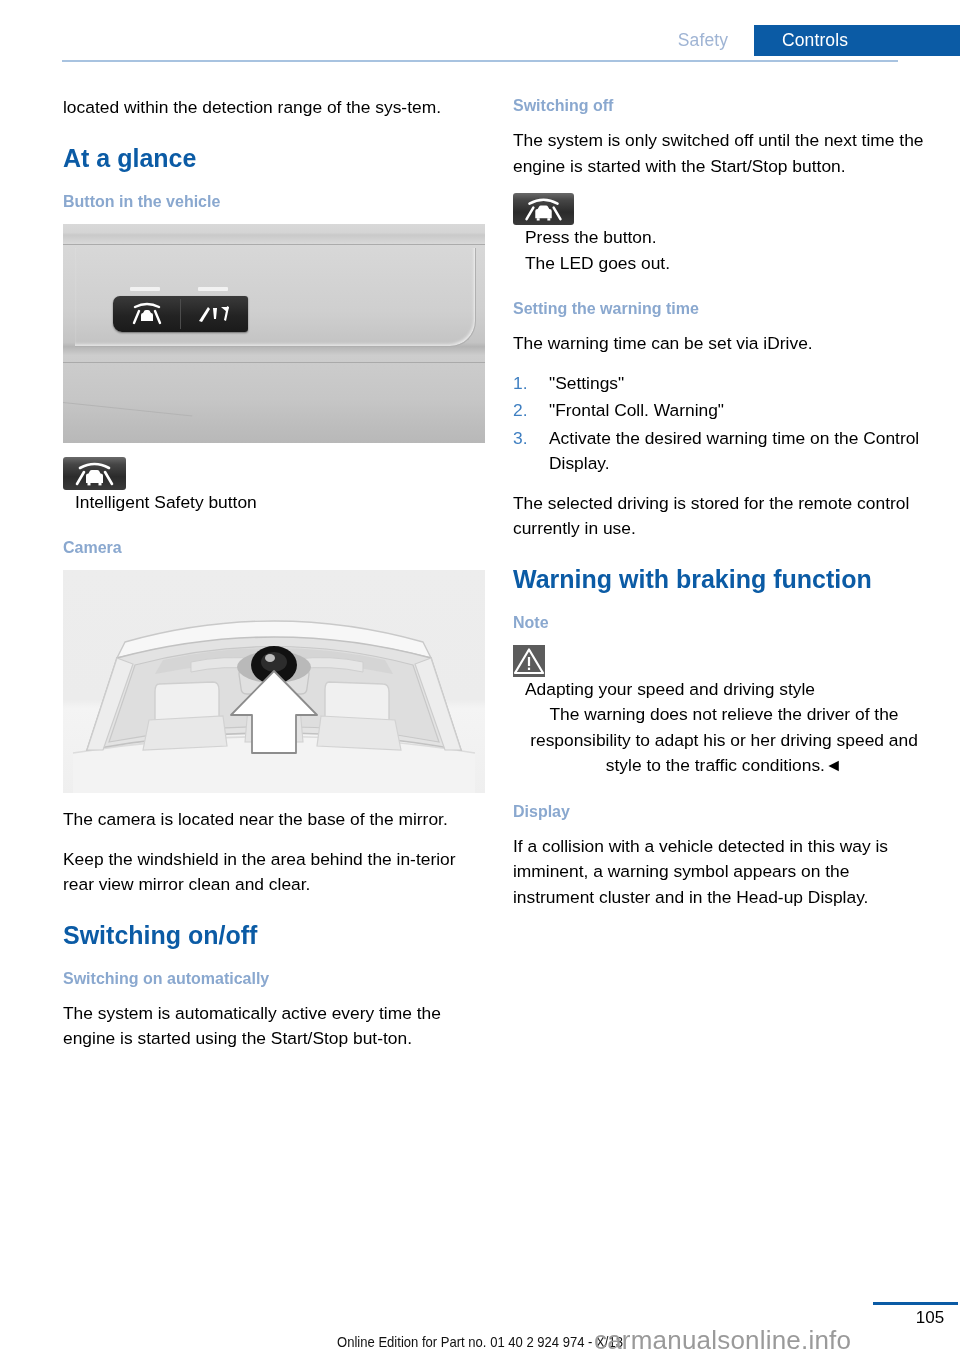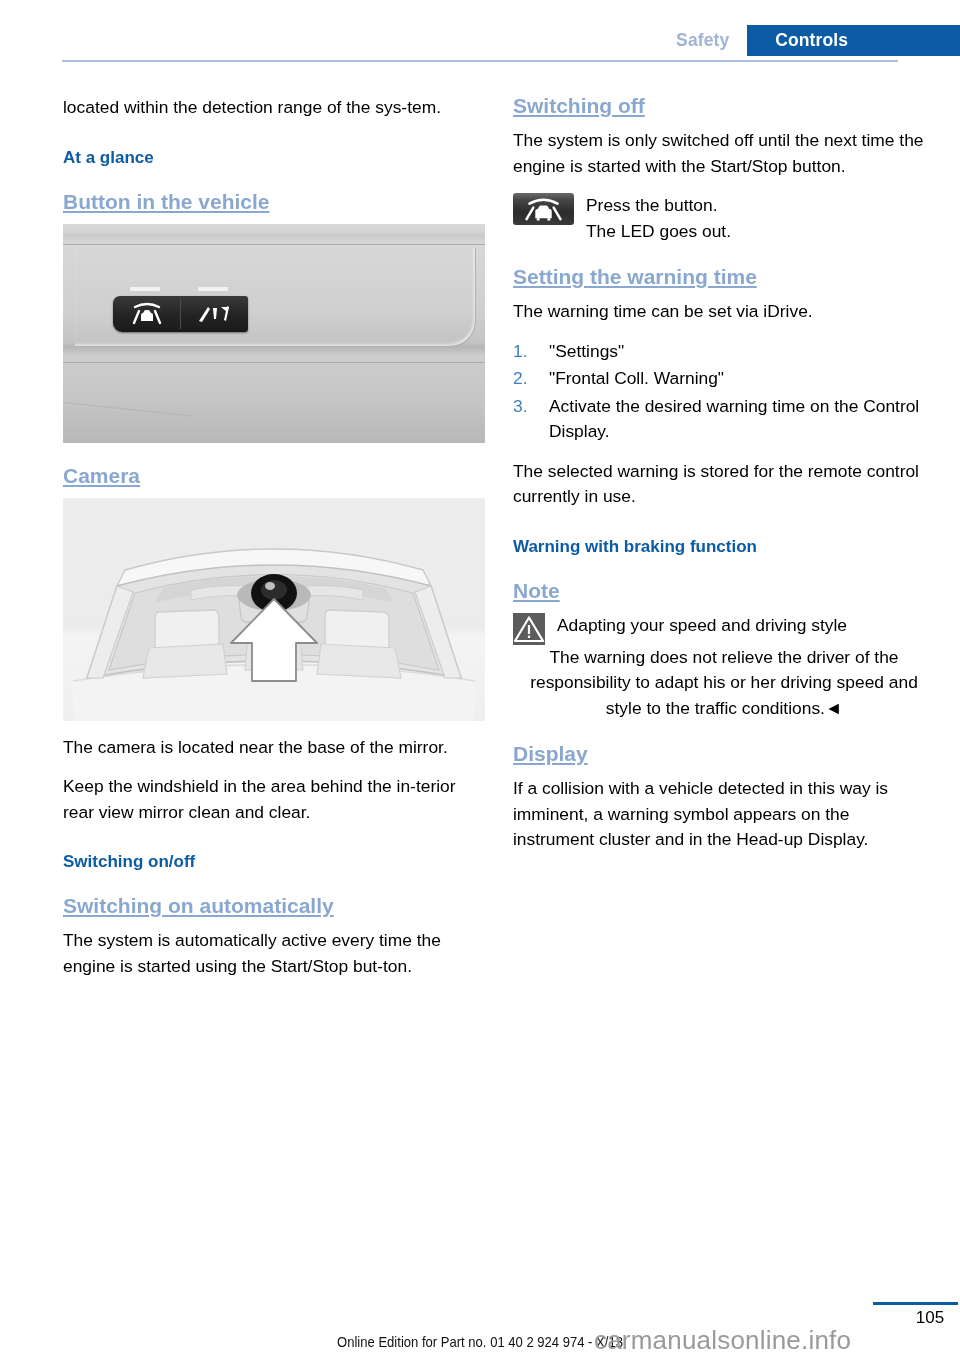--- a/index.html
+++ b/index.html
@@ -26,23 +26,24 @@
     position: absolute;
     right: 0; top: 25px;
     height: 31px;
     display: flex;
     align-items: stretch;
   }
   .tab {
     display: flex;
     align-items: center;
     font-size: 17.5px;
-    font-weight: bold;
+    font-weight: normal;
     letter-spacing: .1px;
     white-space: nowrap;
+    margin-left: 8px;
   }
   .tab-inactive {
     color: #9fb4d4;
     background: #ffffff;
     padding: 0 18px 0 0;
   }
   .tab-active {
     color: #ffffff;
     background: #0b5ba5;
     padding: 0 112px 0 28px;
@@ -69,32 +70,31 @@
   
   p.body {
     margin: 0 0 14px 0;
     font-size: 17.4px;
     line-height: 25.5px;
     color: #000;
   }
 
   h2.h-main {
     margin: 26px 0 20px 0;
-    font-size: 17px;
+    font-size: 25px;
     font-weight: bold;
     color: #0b5ba5;
     line-height: 22px;
   }
   h3.h-sub {
     margin: 22px 0 11px 0;
-    font-size: 21px;
+    font-size: 16px;
     font-weight: bold;
     color: #8aa8cf;
     line-height: 22px;
-    text-decoration: underline;
   }
   h2.h-main.first, h3.h-sub.first { margin-top: 0; }
 
   
   .figure {
     width: 422px;
     height: 219px;
     margin: 0 0 14px 0;
     position: relative;
     overflow: hidden;
@@ -166,20 +166,21 @@
   .cam {
     position: absolute; inset: 0;
     background: linear-gradient(to bottom, #ededed 0%, #ececec 58%, #f4f4f4 62%, #efefef 100%);
   }
 
   
   .icon-row {
     display: flex;
     align-items: flex-start;
     margin: 0 0 14px 0;
+    flex-direction: column;
   }
   .icon-row .ic-text {
     font-size: 17.4px;
     line-height: 25.5px;
     padding-left: 12px;
   }
   .icon-sq {
     flex: 0 0 auto;
     width: 63px; height: 33px;
     background: linear-gradient(to bottom, #6a6a6a 0%, #464646 22%, #2b2b2b 60%, #3a3a3a 100%);
@@ -298,20 +299,33 @@
             <path d="M4 18 L13 4 L15 6 L7 19 Z" fill="#fff"></path>
             <path d="M18 5 L22 5 L21 16 L19 16 Z" fill="#fff"></path>
             <path d="M34 4 L31 18 L29 17 L32 3 Z" fill="#fff"></path>
             <path d="M26 4 L34 4 L32 9 Z" fill="#fff"></path>
           </svg>
         </div>
       </div>
     </div>
   </div>
 
+  <div class="icon-row">
+    <div class="icon-sq">
+      <svg width="63" height="33" viewBox="0 0 63 33" aria-hidden="true" style="display:block">
+        <path d="M17 11 Q31.5 3 46 11" stroke="#fff" stroke-width="2.6" fill="none" stroke-linecap="round"></path>
+        <path d="M14 27 L21 15" stroke="#fff" stroke-width="2.6" fill="none" stroke-linecap="round"></path>
+        <path d="M49 27 L42 15" stroke="#fff" stroke-width="2.6" fill="none" stroke-linecap="round"></path>
+        <path d="M23 26 L23 18.5 Q23 16.5 25.5 16.5 L27 13.8 Q27.6 13 28.8 13 L34.2 13 Q35.4 13 36 13.8 L37.5 16.5 Q40 16.5 40 18.5 L40 26 Z" fill="#fff"></path>
+        <rect x="24.5" y="26" width="3" height="2.4" fill="#fff"></rect>
+        <rect x="35.5" y="26" width="3" height="2.4" fill="#fff"></rect>
+      </svg>
+    </div>
+    <div class="ic-text">Intelligent Safety button</div>
+  </div>
 
   <h3 class="h-sub">Camera</h3>
 
   <div class="figure camera">
     <div class="cam">
       <svg width="422" height="223" viewBox="0 0 422 223" aria-hidden="true" style="display:block">
 
         <path d="M10 183 Q211 150 412 183 L412 223 L10 223 Z" fill="#f3f3f3"></path>
         <path d="M10 183 Q211 150 412 183" stroke="#dcdcdc" stroke-width="1.6" fill="none"></path>
 
@@ -387,21 +401,21 @@
   <h3 class="h-sub">Setting the warning time</h3>
 
   <p class="body">The warning time can be set via iDrive.</p>
 
   <ol class="steps">
     <li>"Settings"</li>
     <li>"Frontal Coll. Warning"</li>
     <li>Activate the desired warning time on the Control Display.</li>
   </ol>
 
-  <p class="body">The selected warning is stored for the remote control currently in use.</p>
+  <p class="body">The selected driving is stored for the remote control currently in use.</p>
 
   <h2 class="h-main">Warning with braking function</h2>
 
   <h3 class="h-sub">Note</h3>
 
   <div class="icon-row" style="margin-bottom:0">
     <div class="warn-sq">
       <svg width="32" height="32" viewBox="0 0 32 32" aria-hidden="true" style="display:block">
         <path d="M16 4.5 L30 28 L2 28 Z" fill="none" stroke="#ffffff" stroke-width="2.2" stroke-linejoin="round"></path>
         <rect x="14.9" y="12" width="2.2" height="9" fill="#ffffff"></rect>

